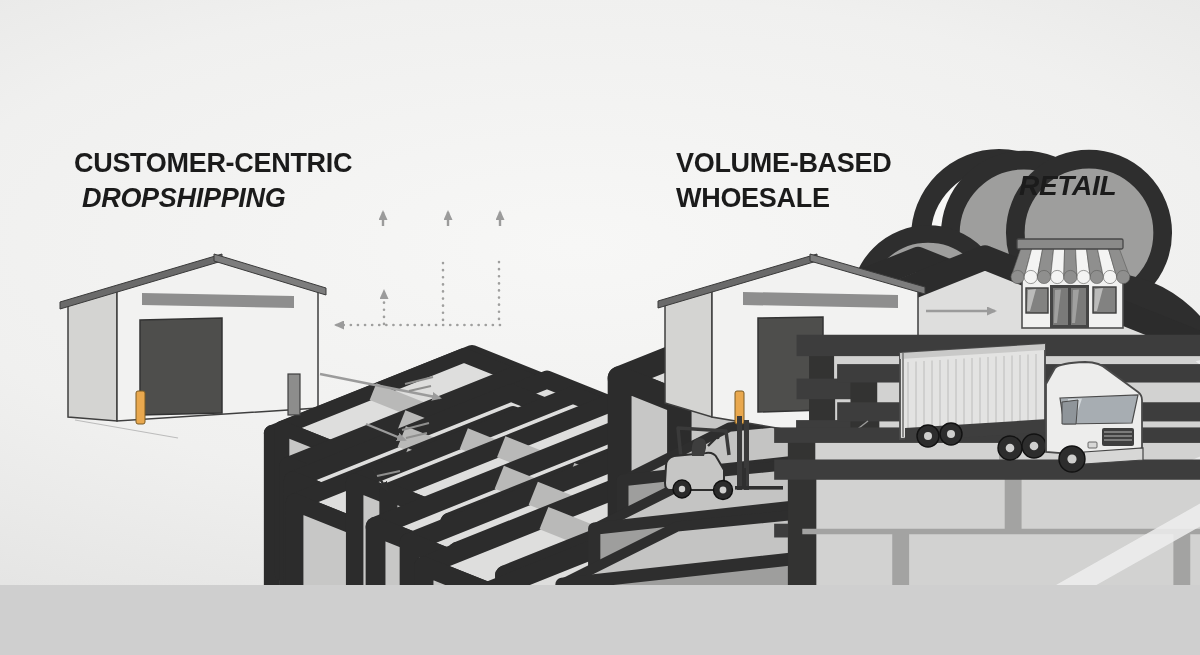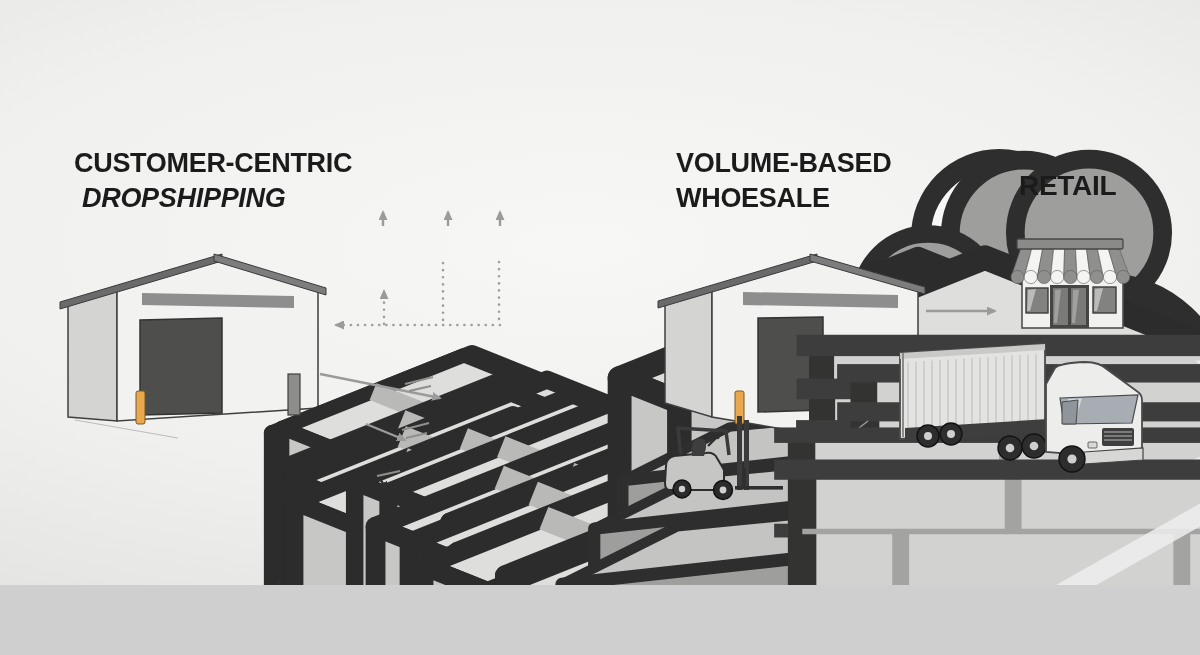--- a/index.html
+++ b/index.html
@@ -8,21 +8,21 @@
     background:radial-gradient(120% 95% at 48% 42%, #f7f7f6 0%, #f0f0ef 45%, #e4e4e3 75%, #d5d5d4 100%);
     font-family:"Liberation Sans", sans-serif;
   }
   .stage svg{position:absolute;left:0;top:0;}
   .title{
     position:absolute;font-weight:bold;color:var(--title_ink,#1b1b1b);
     font-size:27px;line-height:35px;letter-spacing:-0.3px;white-space:nowrap;
   }
   #left-title{left:74px;top:146px;}
   #right-title{left:676px;top:146px;}
-  #retail-title{left:1019px;top:168px;font-size:28px;}
+  #retail-title{left:1019px;top:168px;font-size:28px;font-style:italic;}
   .l2{padding-left:8px;font-style:italic;}
 </style>
 </head>
 <body>
 
 <div class="stage">
 
 <svg width="1200" height="655" viewBox="0 0 1200 655">
   <defs>
     <marker id="mg" markerWidth="11" markerHeight="9" refX="8" refY="4.5" orient="auto" markerUnits="userSpaceOnUse">

